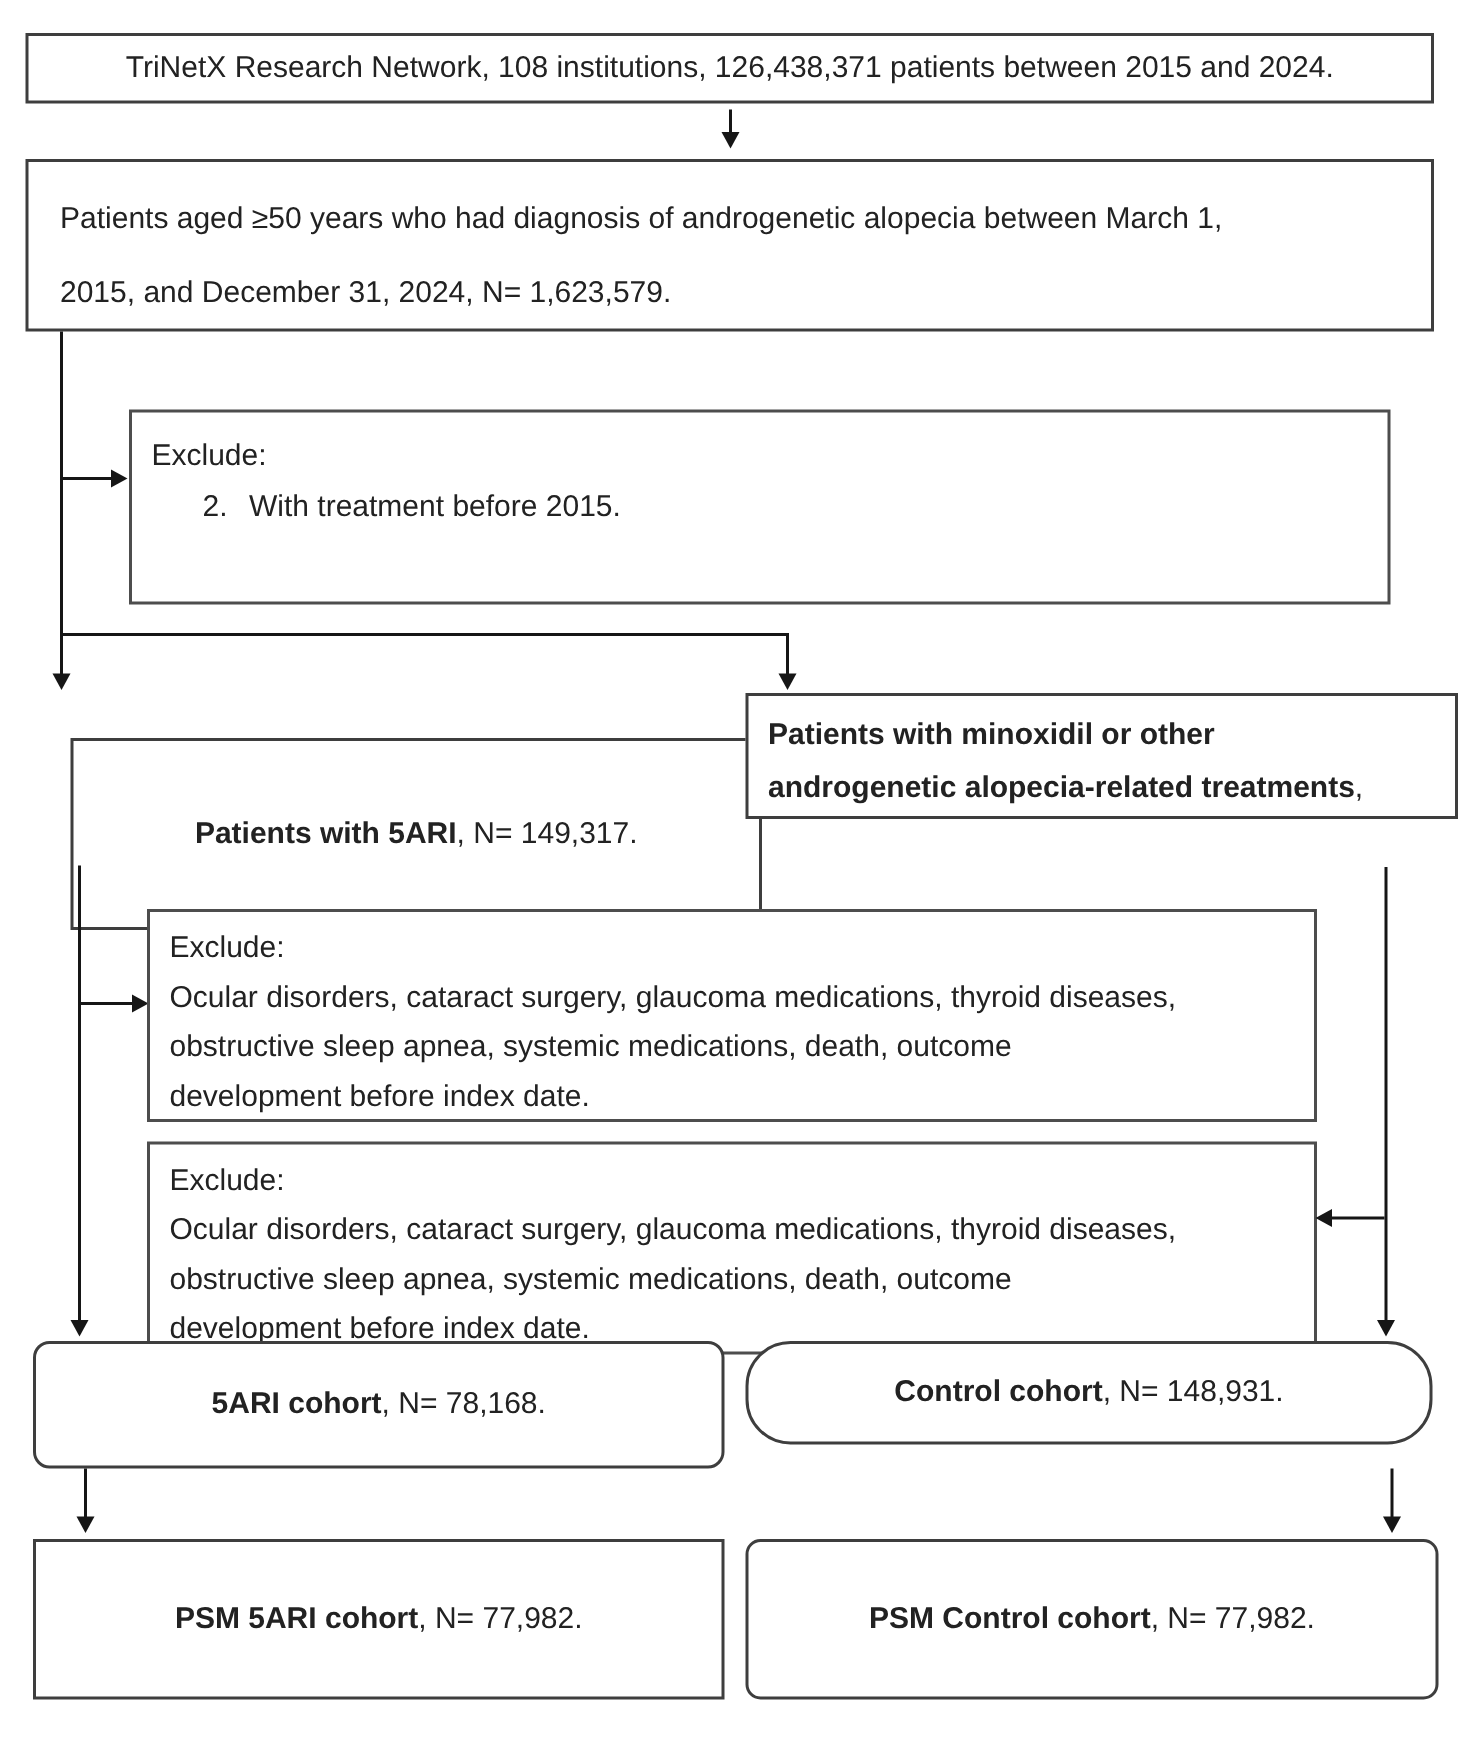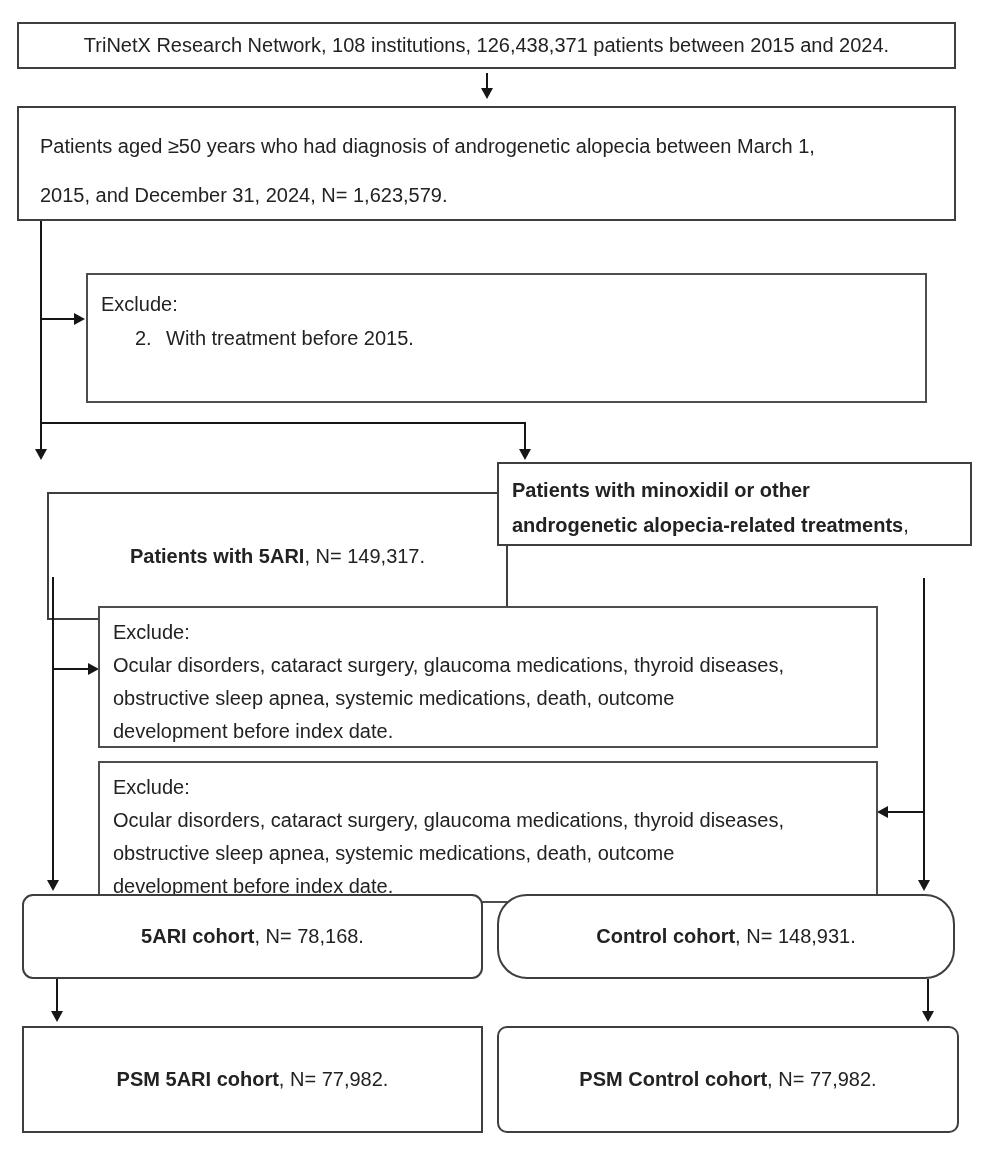--- a/index.html
+++ b/index.html
@@ -97,21 +97,21 @@
   <div class="vline" style="left:923px;top:578px;height:303px;"></div>
   <div class="ah ah-down" style="left:918px;top:880px;"></div>
 
   <div class="hline" style="left:888px;top:811px;width:35px;"></div>
   <div class="ah ah-left" style="left:877px;top:806px;"></div>
 
   <div class="box center" style="left:22px;top:894px;width:461px;height:85px;border-radius:11px;">
     <div class="tl"><span class="b">5ARI cohort</span><span>, N= 78,168.</span></div>
   </div>
 
-  <div class="box center" style="left:497px;top:894px;width:458px;height:85px;border-radius:30px;">
+  <div class="box center" style="left:497px;top:894px;width:458px;height:69px;border-radius:30px;">
     <div class="tl"><span class="b">Control cohort</span><span>, N= 148,931.</span></div>
   </div>
 
   <div class="vline" style="left:56px;top:979px;height:33px;"></div>
   <div class="ah ah-down" style="left:51px;top:1011px;"></div>
 
   <div class="vline" style="left:927px;top:979px;height:33px;"></div>
   <div class="ah ah-down" style="left:922px;top:1011px;"></div>
 
   <div class="box center" style="left:22px;top:1026px;width:461px;height:107px;">

